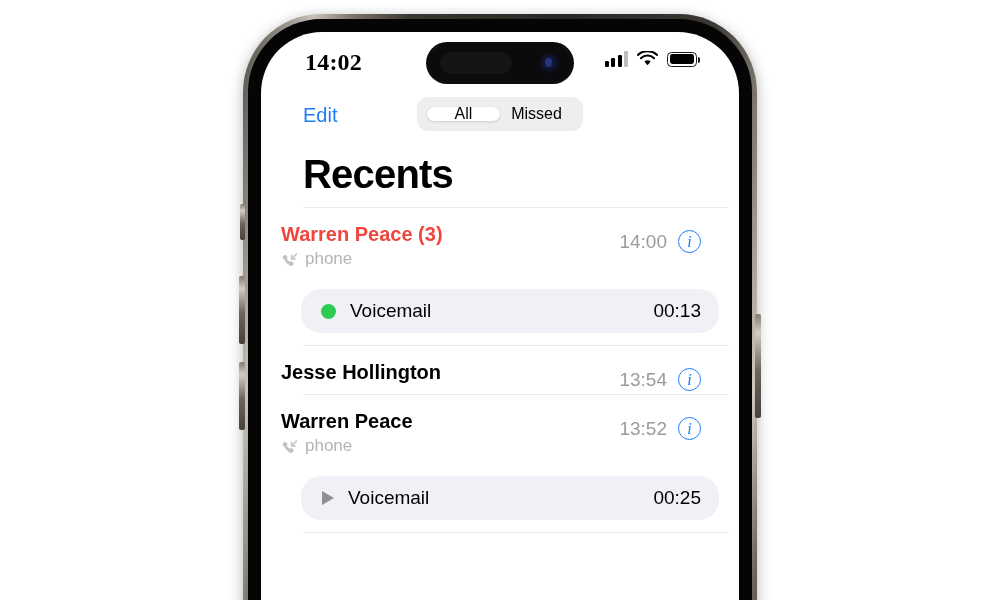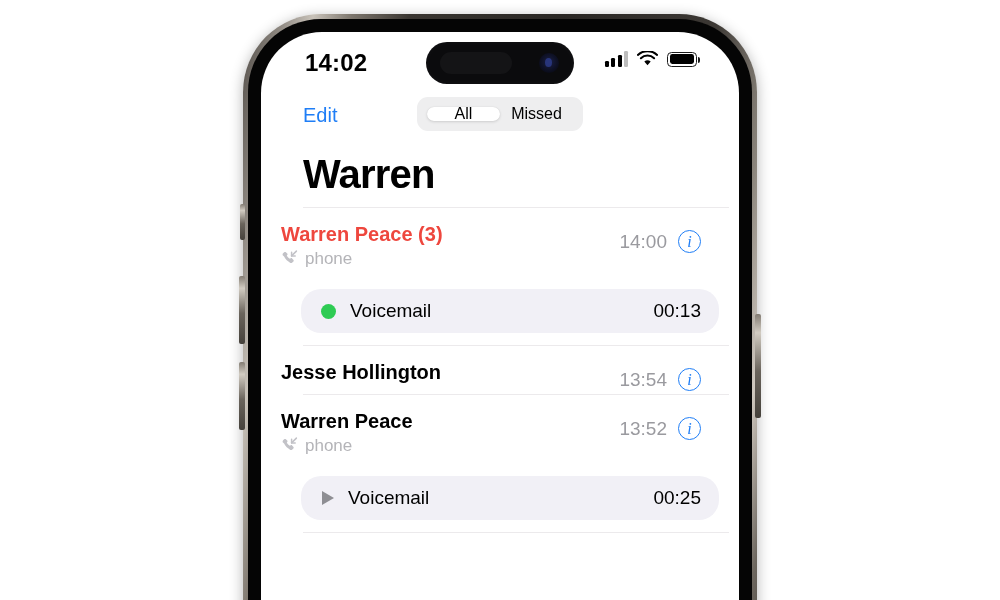--- a/index.html
+++ b/index.html
@@ -63,20 +63,21 @@
   }
   .btn-silent { left: -3px; top: 190px;  width: 5px; height: 36px; }
   .btn-volup  { left: -4px; top: 262px;  width: 6px; height: 68px; }
   .btn-voldn  { left: -4px; top: 348px;  width: 6px; height: 68px; }
   .btn-power  { right: -4px; top: 300px; width: 6px; height: 104px; }
 
   
   .statusbar {
     position: relative;
     height: 62px;
+    font-family: Liberation Serif, serif;
   }
   .status-time {
     position: absolute;
     left: 44px;
     top: 17px;
     font-size: 24px;
     font-weight: bold;
     letter-spacing: .2px;
     color: #000;
   }
@@ -224,21 +225,21 @@
   .call-name {
     font-size: 20px;
     font-weight: bold;
     color: #000;
     line-height: 1.2;
   }
   .call-row.missed .call-name { color: #ee473e; }
 
   .call-sub {
     display: flex;
-    align-items: flex-start;
+    align-items: flex-end;
     gap: 7px;
     margin-top: 3px;
   }
   .call-sub-label {
     font-size: 17px;
     color: #b4b4b8;
   }
   .call-icon { width: 17px; height: 17px; display: block; }
 
   .call-meta {
@@ -346,21 +347,21 @@
         </div>
 
         <div class="navbar">
           <div class="edit-btn">Edit</div>
           <div class="segmented">
             <div class="seg active">All</div>
             <div class="seg">Missed</div>
           </div>
         </div>
 
-        <div class="page-title">Warren</div>
+        <div class="page-title">Recents</div>
 
         <div class="hr"></div>
 
         <div class="list">
 
           <div class="call-row missed">
             <div class="call-name">Warren Peace (3)</div>
             <div class="call-sub">
               <svg class="call-icon" viewBox="0 0 17 17">
                 <path d="M3.1 7.6c1.4 2.7 3.6 4.9 6.3 6.3 .7.3 1.4.1 1.9-.4l1.1-1.1c.4-.4.4-1 .1-1.4l-1.4-1.6c-.3-.4-.9-.5-1.3-.2l-1 .6c-1.2-.8-2.2-1.8-3-3l.6-1c.3-.4.2-1-.2-1.3L4.6 3.1c-.4-.3-1-.3-1.4.1L2.1 4.3c-.5.5-.7 1.2-.4 1.9" fill="#c2c2c7"></path>

